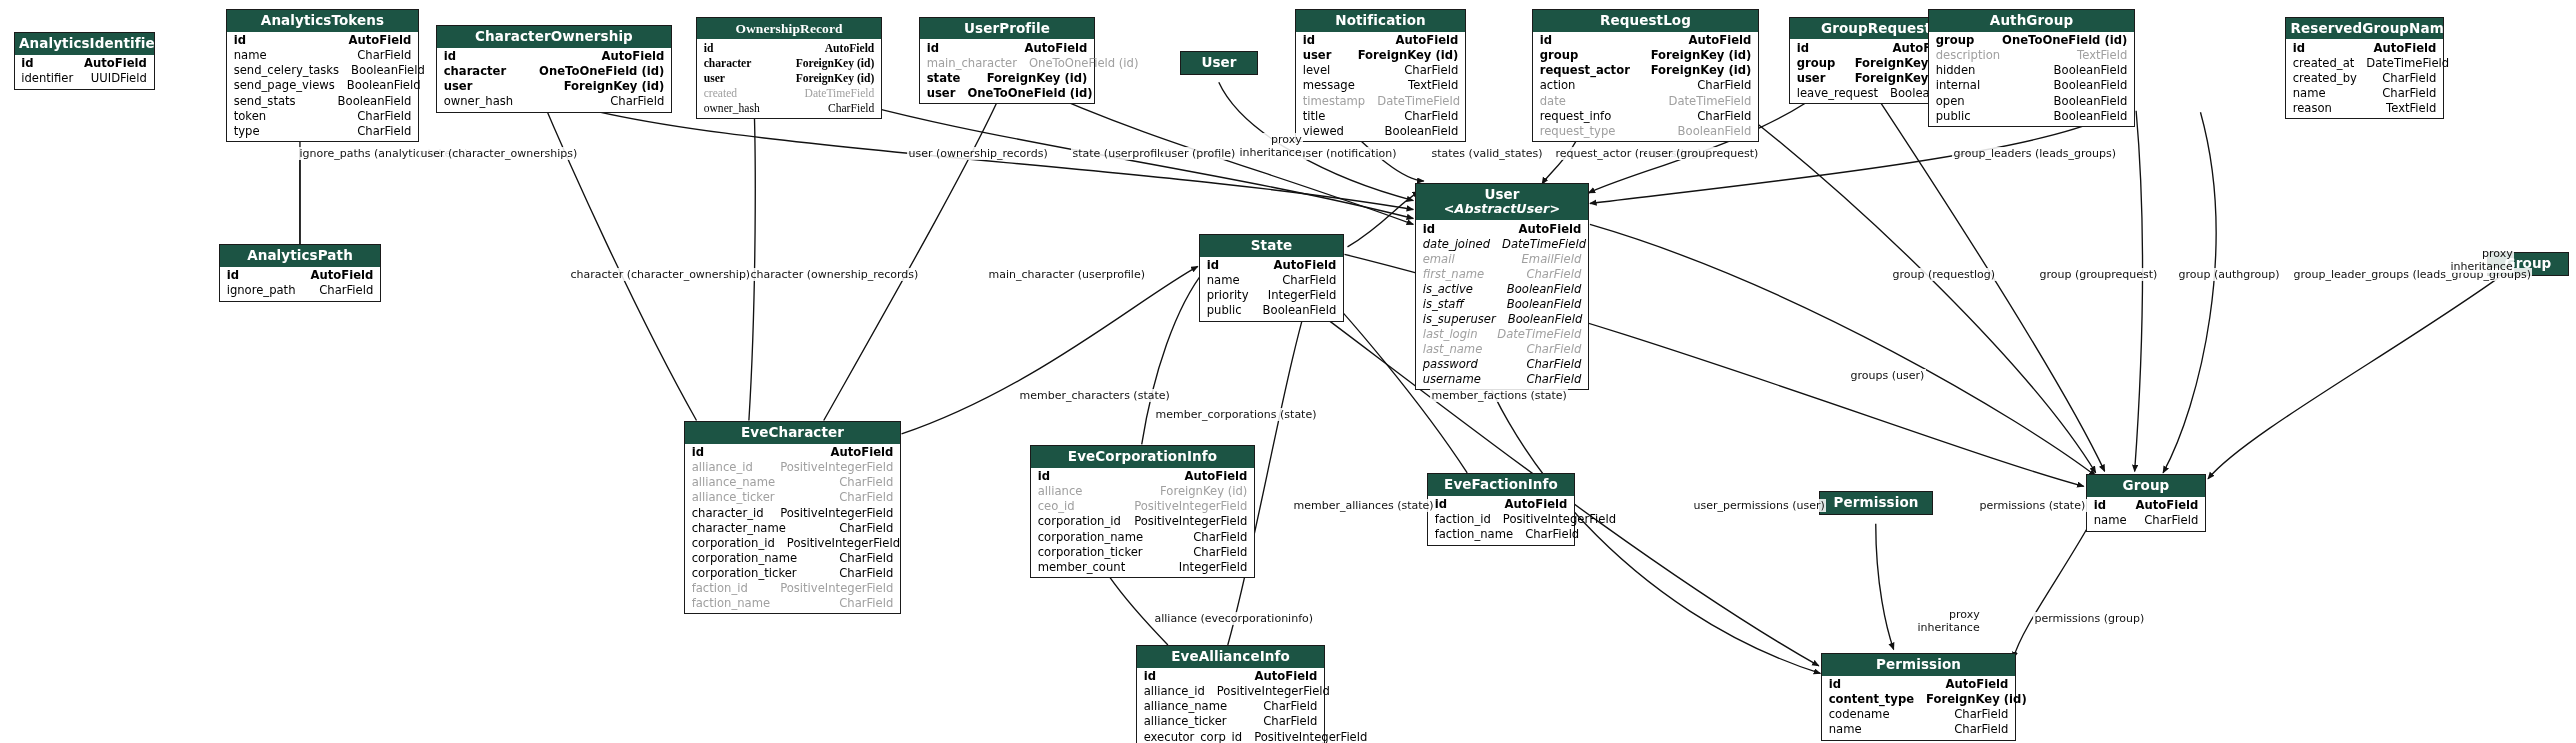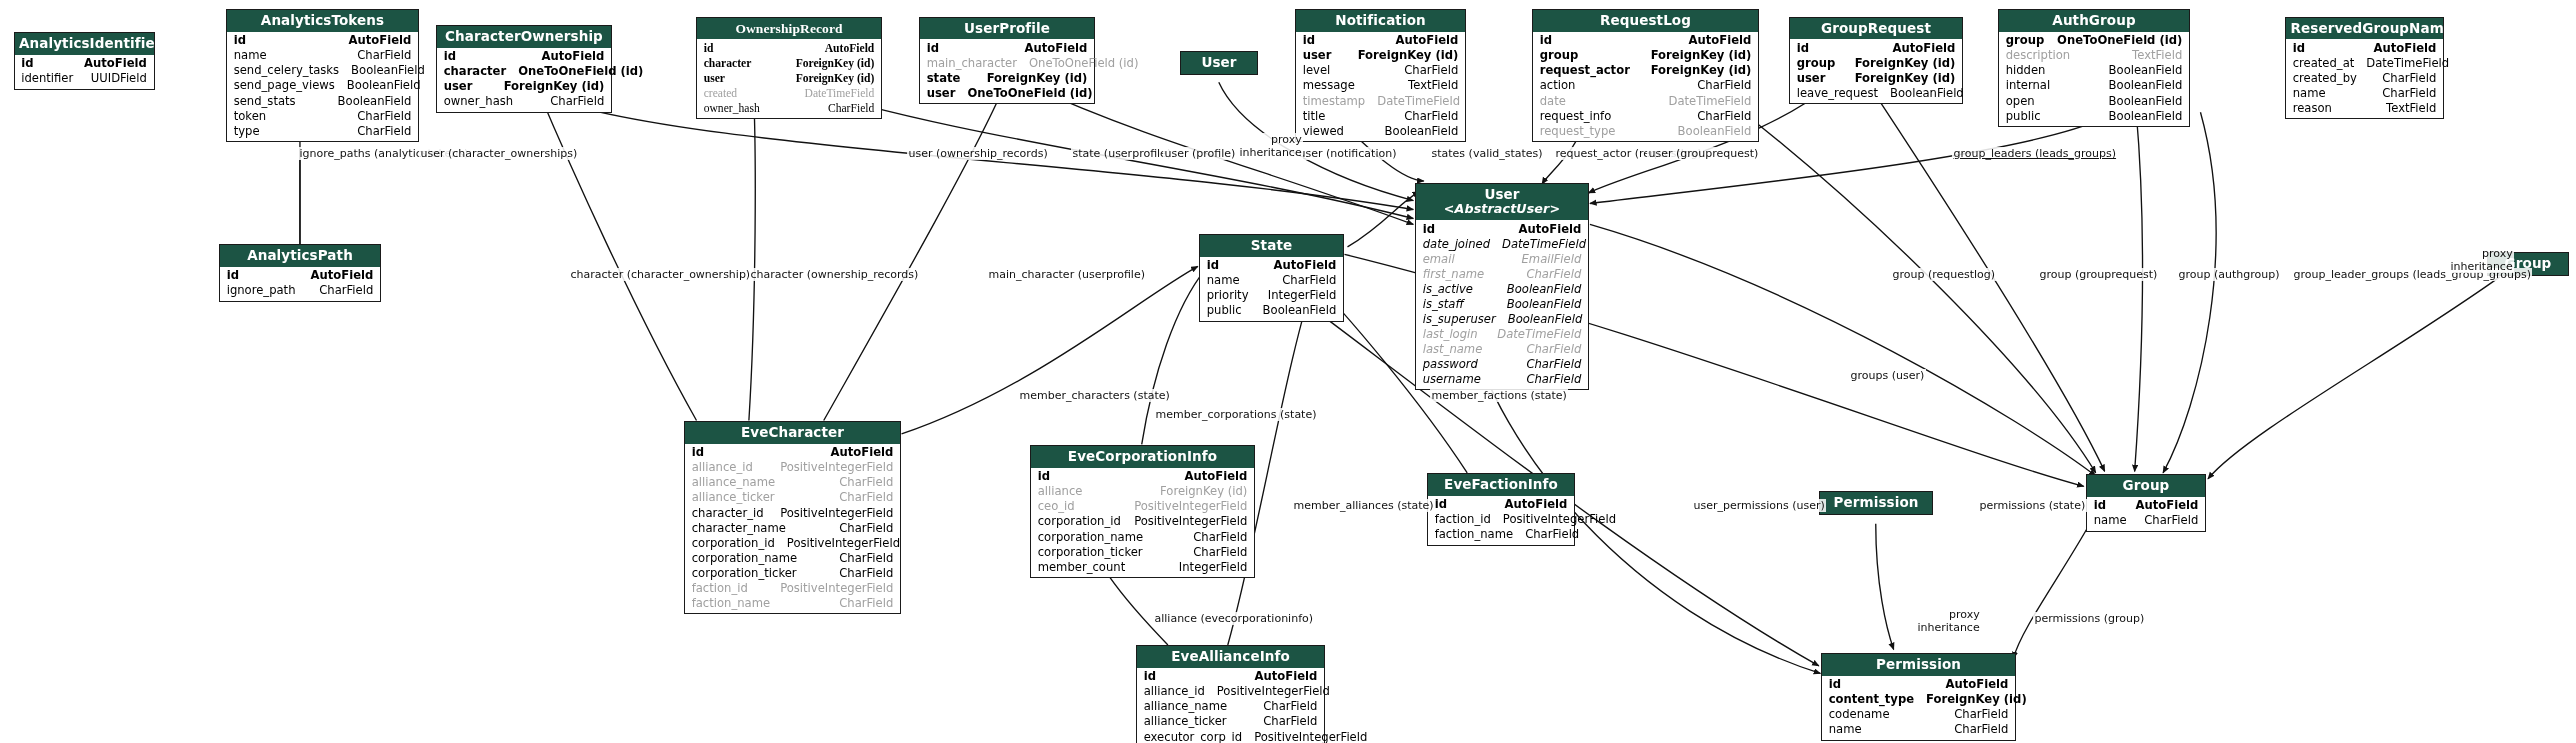--- a/index.html
+++ b/index.html
@@ -156,21 +156,21 @@
           <div class="row pk">
             <span class="fn">id</span>
             <span class="ft">AutoField</span>
           </div>
           <div class="row req">
             <span class="fn">ignore_path</span>
             <span class="ft">CharField</span>
           </div>
         </div>
       </div>
-      <div class="tbl" style="left: 436px; top: 25px; width: 176px;">
+      <div class="tbl" style="left: 436px; top: 25px; width: 236px;">
         <div class="hdr"><span>CharacterOwnership</span></div>
         <div class="rows">
           <div class="row pk">
             <span class="fn">id</span>
             <span class="ft">AutoField</span>
           </div>
           <div class="row pk">
             <span class="fn">character</span>
             <span class="ft">OneToOneField (id)</span>
           </div>
@@ -313,21 +313,21 @@
           <div class="row pk">
             <span class="fn">user</span>
             <span class="ft">ForeignKey (id)</span>
           </div>
           <div class="row req">
             <span class="fn">leave_request</span>
             <span class="ft">BooleanField</span>
           </div>
         </div>
       </div>
-      <div class="tbl" style="left: 1998px; top: 9px; width: 192px;">
+      <div class="tbl" style="left: 1928px; top: 9px; width: 207px;">
         <div class="hdr"><span>AuthGroup</span></div>
         <div class="rows">
           <div class="row pk">
             <span class="fn">group</span>
             <span class="ft">OneToOneField (id)</span>
           </div>
           <div class="row opt">
             <span class="fn">description</span>
             <span class="ft">TextField</span>
           </div>
@@ -614,21 +614,21 @@
       <div class="elabel" style="left: 419px; top: 147px; white-space: pre;">user (character_ownerships)</div>
       <div class="elabel" style="left: 907px; top: 147px; white-space: pre;">user (ownership_records)</div>
       <div class="elabel" style="left: 1071px; top: 147px; white-space: pre;">state (userprofile)</div>
       <div class="elabel" style="left: 1163px; top: 147px; white-space: pre;">user (profile)</div>
       <div class="elabel" style="left: 1297px; top: 147px; white-space: pre;">user (notification)</div>
       <div class="elabel" style="left: 1238px; top: 133px; white-space: pre;">proxy
 inheritance</div>
       <div class="elabel" style="left: 1430px; top: 147px; white-space: pre;">states (valid_states)</div>
       <div class="elabel" style="left: 1554px; top: 147px; white-space: pre;">request_actor (requestlog)</div>
       <div class="elabel" style="left: 1647px; top: 147px; white-space: pre;">user (grouprequest)</div>
-      <div class="elabel" style="left: 1952px; top: 147px; white-space: pre; text-decoration: underline;">group_leaders (leads_groups)</div>
+      <div class="elabel" style="left: 1952px; top: 147px; white-space: pre;">group_leaders (leads_groups)</div>
       <div class="elabel" style="left: 569px; top: 268px; white-space: pre;">character (character_ownership)</div>
       <div class="elabel" style="left: 749px; top: 268px; white-space: pre;">character (ownership_records)</div>
       <div class="elabel" style="left: 987px; top: 268px; white-space: pre;">main_character (userprofile)</div>
       <div class="elabel" style="left: 1891px; top: 268px; white-space: pre;">group (requestlog)</div>
       <div class="elabel" style="left: 2038px; top: 268px; white-space: pre;">group (grouprequest)</div>
       <div class="elabel" style="left: 2177px; top: 268px; white-space: pre;">group (authgroup)</div>
       <div class="elabel" style="left: 2292px; top: 268px; white-space: pre;">group_leader_groups (leads_group_groups)</div>
       <div class="elabel" style="left: 2449px; top: 247px; white-space: pre;">proxy
 inheritance</div>
       <div class="elabel" style="left: 1018px; top: 389px; white-space: pre;">member_characters (state)</div>

